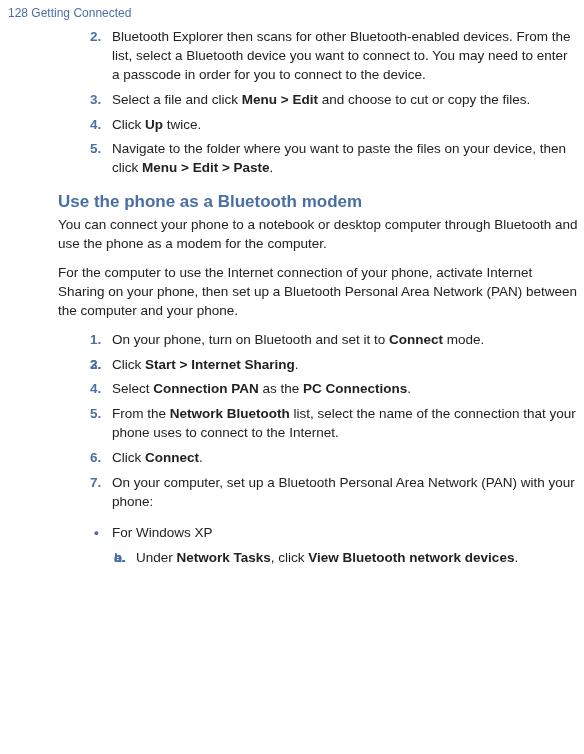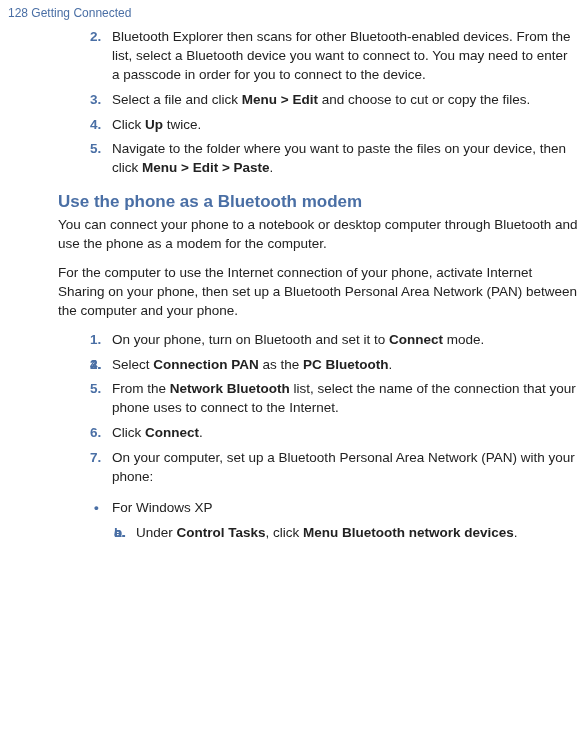--- a/index.html
+++ b/index.html
@@ -136,24 +136,25 @@
     <ol class="numlist">
       <li>
         <span class="num">1.</span>
         <span>On your phone, turn on Bluetooth and set it to <span class="b">Connect</span> mode.</span>
       </li>
       <li>
         <span class="num">2.</span>
       </li>
       <li>
         <span class="num">3.</span>
+        <span>Click <span class="b">Start &gt; Internet Sharing</span>.</span>
       </li>
       <li>
         <span class="num">4.</span>
-        <span>Select <span class="b">Connection PAN</span> as the <span class="b">PC Bluetooth</span>.</span>
+        <span>Select <span class="b">Connection PAN</span> as the <span class="b">PC Connections</span>.</span>
       </li>
       <li>
         <span class="num">5.</span>
         <span>From the <span class="b">Network Bluetooth</span> list, select the name of the connection that your phone uses to connect to the Internet.</span>
       </li>
       <li>
         <span class="num">6.</span>
         <span>Click <span class="b">Connect</span>.</span>
       </li>
       <li>
@@ -168,19 +169,19 @@
 
       <ol class="sublist">
         <li>
           <span class="subnum">a.</span>
         </li>
         <li>
           <span class="subnum">b.</span>
         </li>
         <li>
           <span class="subnum">c.</span>
-          <span>Under <span class="b">Control Tasks</span>, click <span class="b">Menu Bluetooth network devices</span>.</span>
+          <span>Under <span class="b">Network Tasks</span>, click <span class="b">View Bluetooth network devices</span>.</span>
         </li>
       </ol>
     </div>
 
   </div>
 </div>
 
 </body></html>

